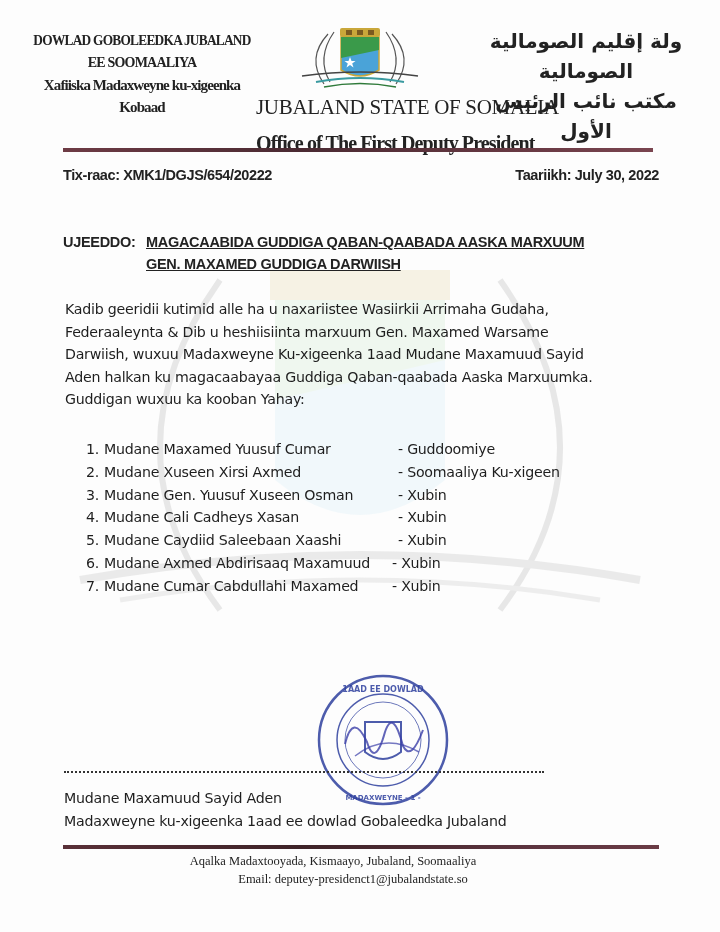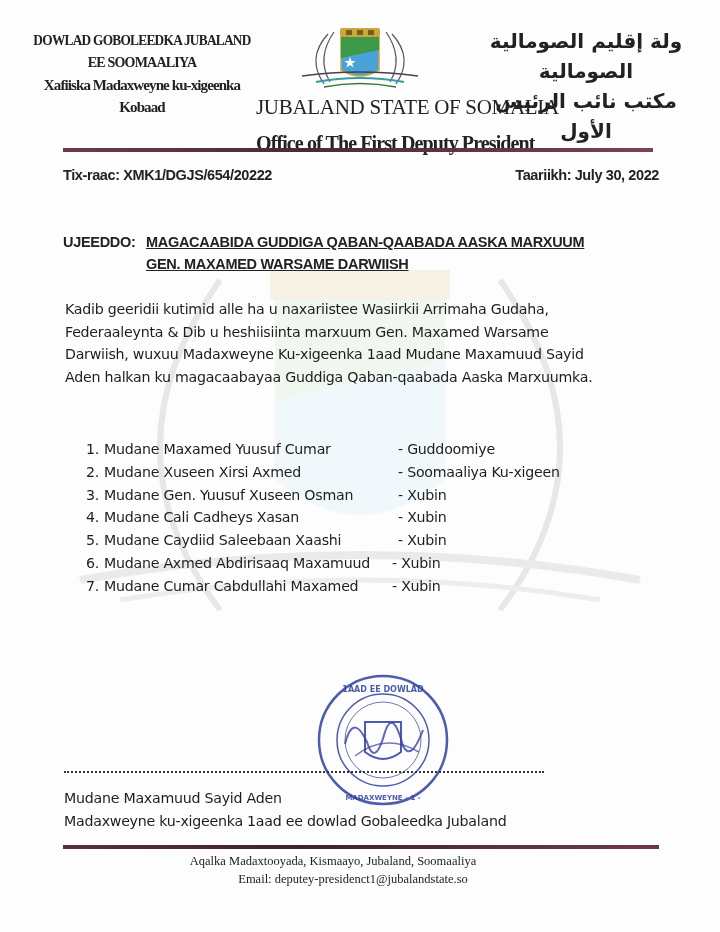--- a/index.html
+++ b/index.html
@@ -107,28 +107,29 @@
 <div class="rule-top"></div>
 
 <div class="ref-row">
   <span class="ref">Tix-raac: XMK1/DGJS/654/20222</span>
   <span class="date">Taariikh: July 30, 2022</span>
 </div>
 
 <div class="subject">
   <span class="lbl">UJEEDDO:</span>
   <span class="t1">MAGACAABIDA GUDDIGA QABAN-QAABADA AASKA MARXUUM</span>
-  <span class="t2">GEN. MAXAMED WARSAME DARWIISH</span>
+  <span class="t2">GEN. MAXAMED GUDDIGA DARWIISH</span>
 </div>
 
 <div class="body-text">
   <p>Kadib geeridii kutimid alle ha u naxariistee Wasiirkii  Arrimaha Gudaha,</p>
   <p>Federaaleynta &amp; Dib u heshiisiinta marxuum Gen. Maxamed Warsame</p>
   <p>Darwiish,  wuxuu Madaxweyne Ku-xigeenka 1aad Mudane Maxamuud Sayid</p>
   <p>Aden halkan ku magacaabayaa Guddiga Qaban-qaabada Aaska Marxuumka.</p>
+  <p>Guddigan wuxuu ka kooban Yahay:</p>
 </div>
 
 <div class="members">
   <div class="member">
     <span class="num">1.</span>
     <span class="name">Mudane Maxamed Yuusuf Cumar</span>
     <span class="role">- Guddoomiye</span>
   </div>
   <div class="member">
     <span class="num">2.</span>

